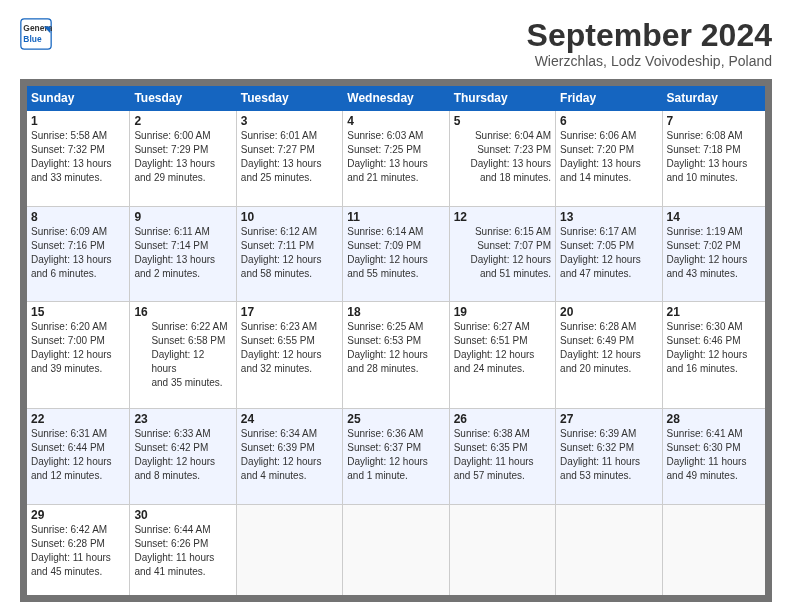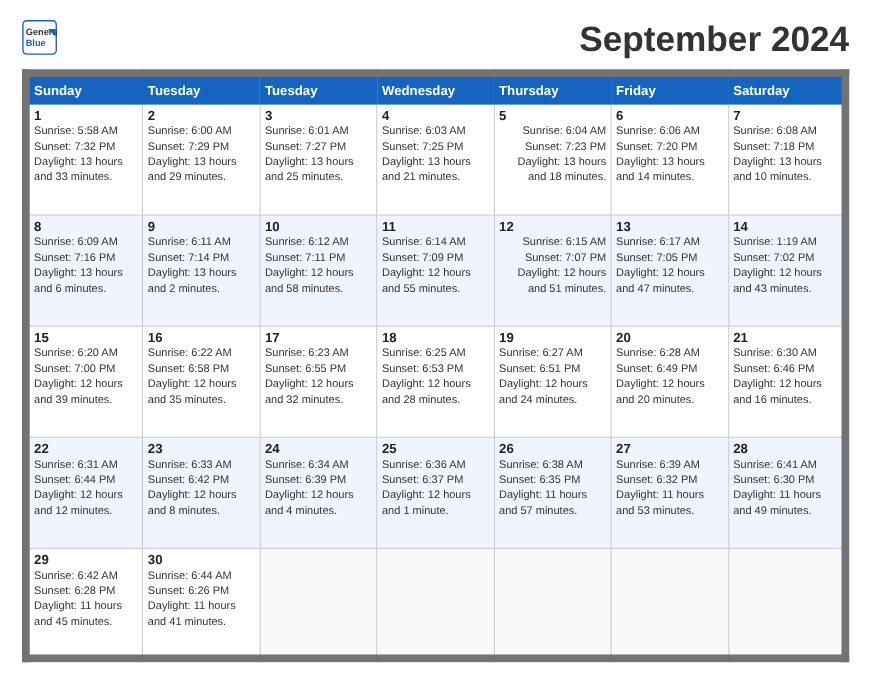--- a/index.html
+++ b/index.html
@@ -100,20 +100,21 @@
     <div class="logo">
       <svg class="logo-icon" viewBox="0 0 38 38">
         <rect x="1" y="1" width="36" height="36" rx="4" fill="#fff" stroke="#1565c0" stroke-width="1.5"></rect>
         <text x="4" y="16" font-family="Arial" font-weight="bold" font-size="10" fill="#333">General</text>
         <text x="4" y="28" font-family="Arial" font-weight="bold" font-size="10" fill="#1565c0">Blue</text>
         <polygon points="28,10 36,10 36,18" fill="#1565c0"></polygon>
       </svg>
     </div>
     <div class="title-block">
       <div class="month-title">September 2024</div>
+      <div class="location">Wierzchlas, Lodz Voivodeship, Poland</div>
     </div>
   </div>
 
   <table class="calendar">
     <thead>
       <tr>
       <th>Sunday</th>
           <th>Tuesday</th>
           <th>Tuesday</th>
           <th>Wednesday</th>
@@ -228,21 +229,21 @@
         <tr>
           <td>
             <span class="day-num">15</span>
             <div class="day-info" style="white-space: pre-line;">Sunrise: 6:20 AM
 Sunset: 7:00 PM
 Daylight: 12 hours
 and 39 minutes.</div>
           </td>
           <td>
             <span class="day-num">16</span>
-            <div class="day-info" style="white-space: pre-line;">Sunrise: 6:22 AM
+            <div class="day-info" style="white-space: pre-line; margin-left: 17px;">Sunrise: 6:22 AM
 Sunset: 6:58 PM
 Daylight: 12 hours
 and 35 minutes.</div>
           </td>
           <td>
             <span class="day-num">17</span>
             <div class="day-info" style="white-space: pre-line;">Sunrise: 6:23 AM
 Sunset: 6:55 PM
 Daylight: 12 hours
 and 32 minutes.</div>

